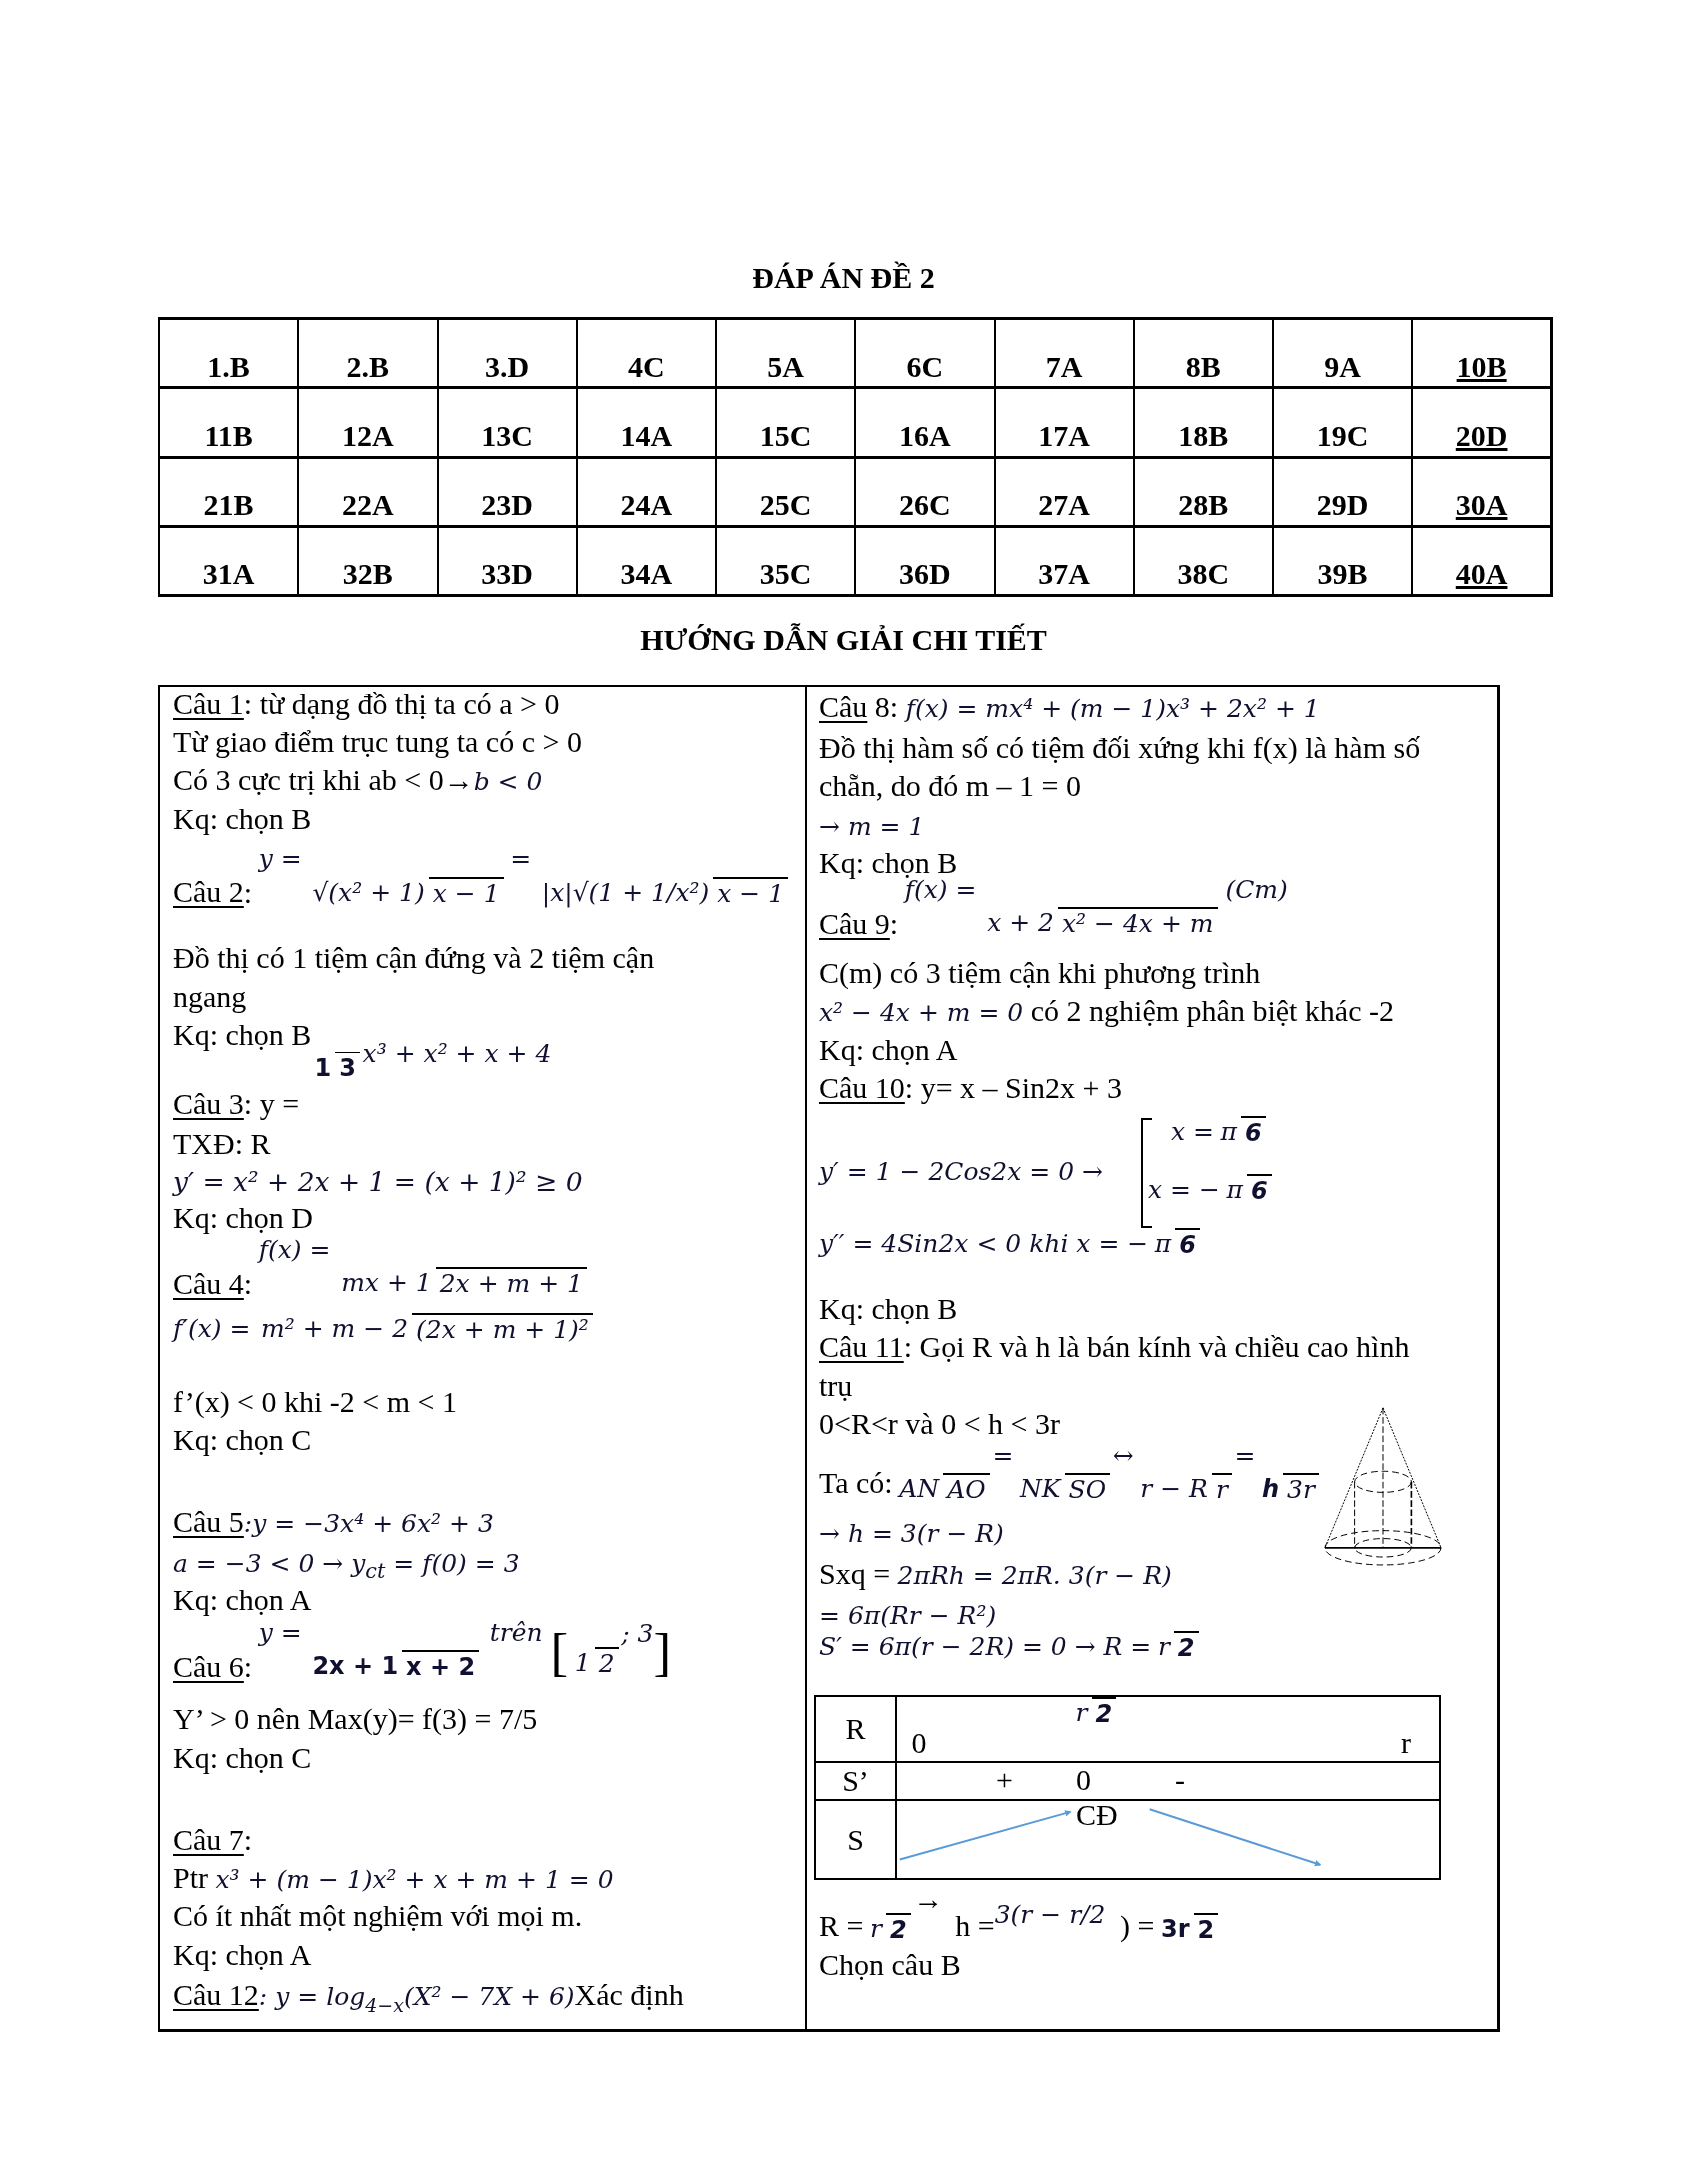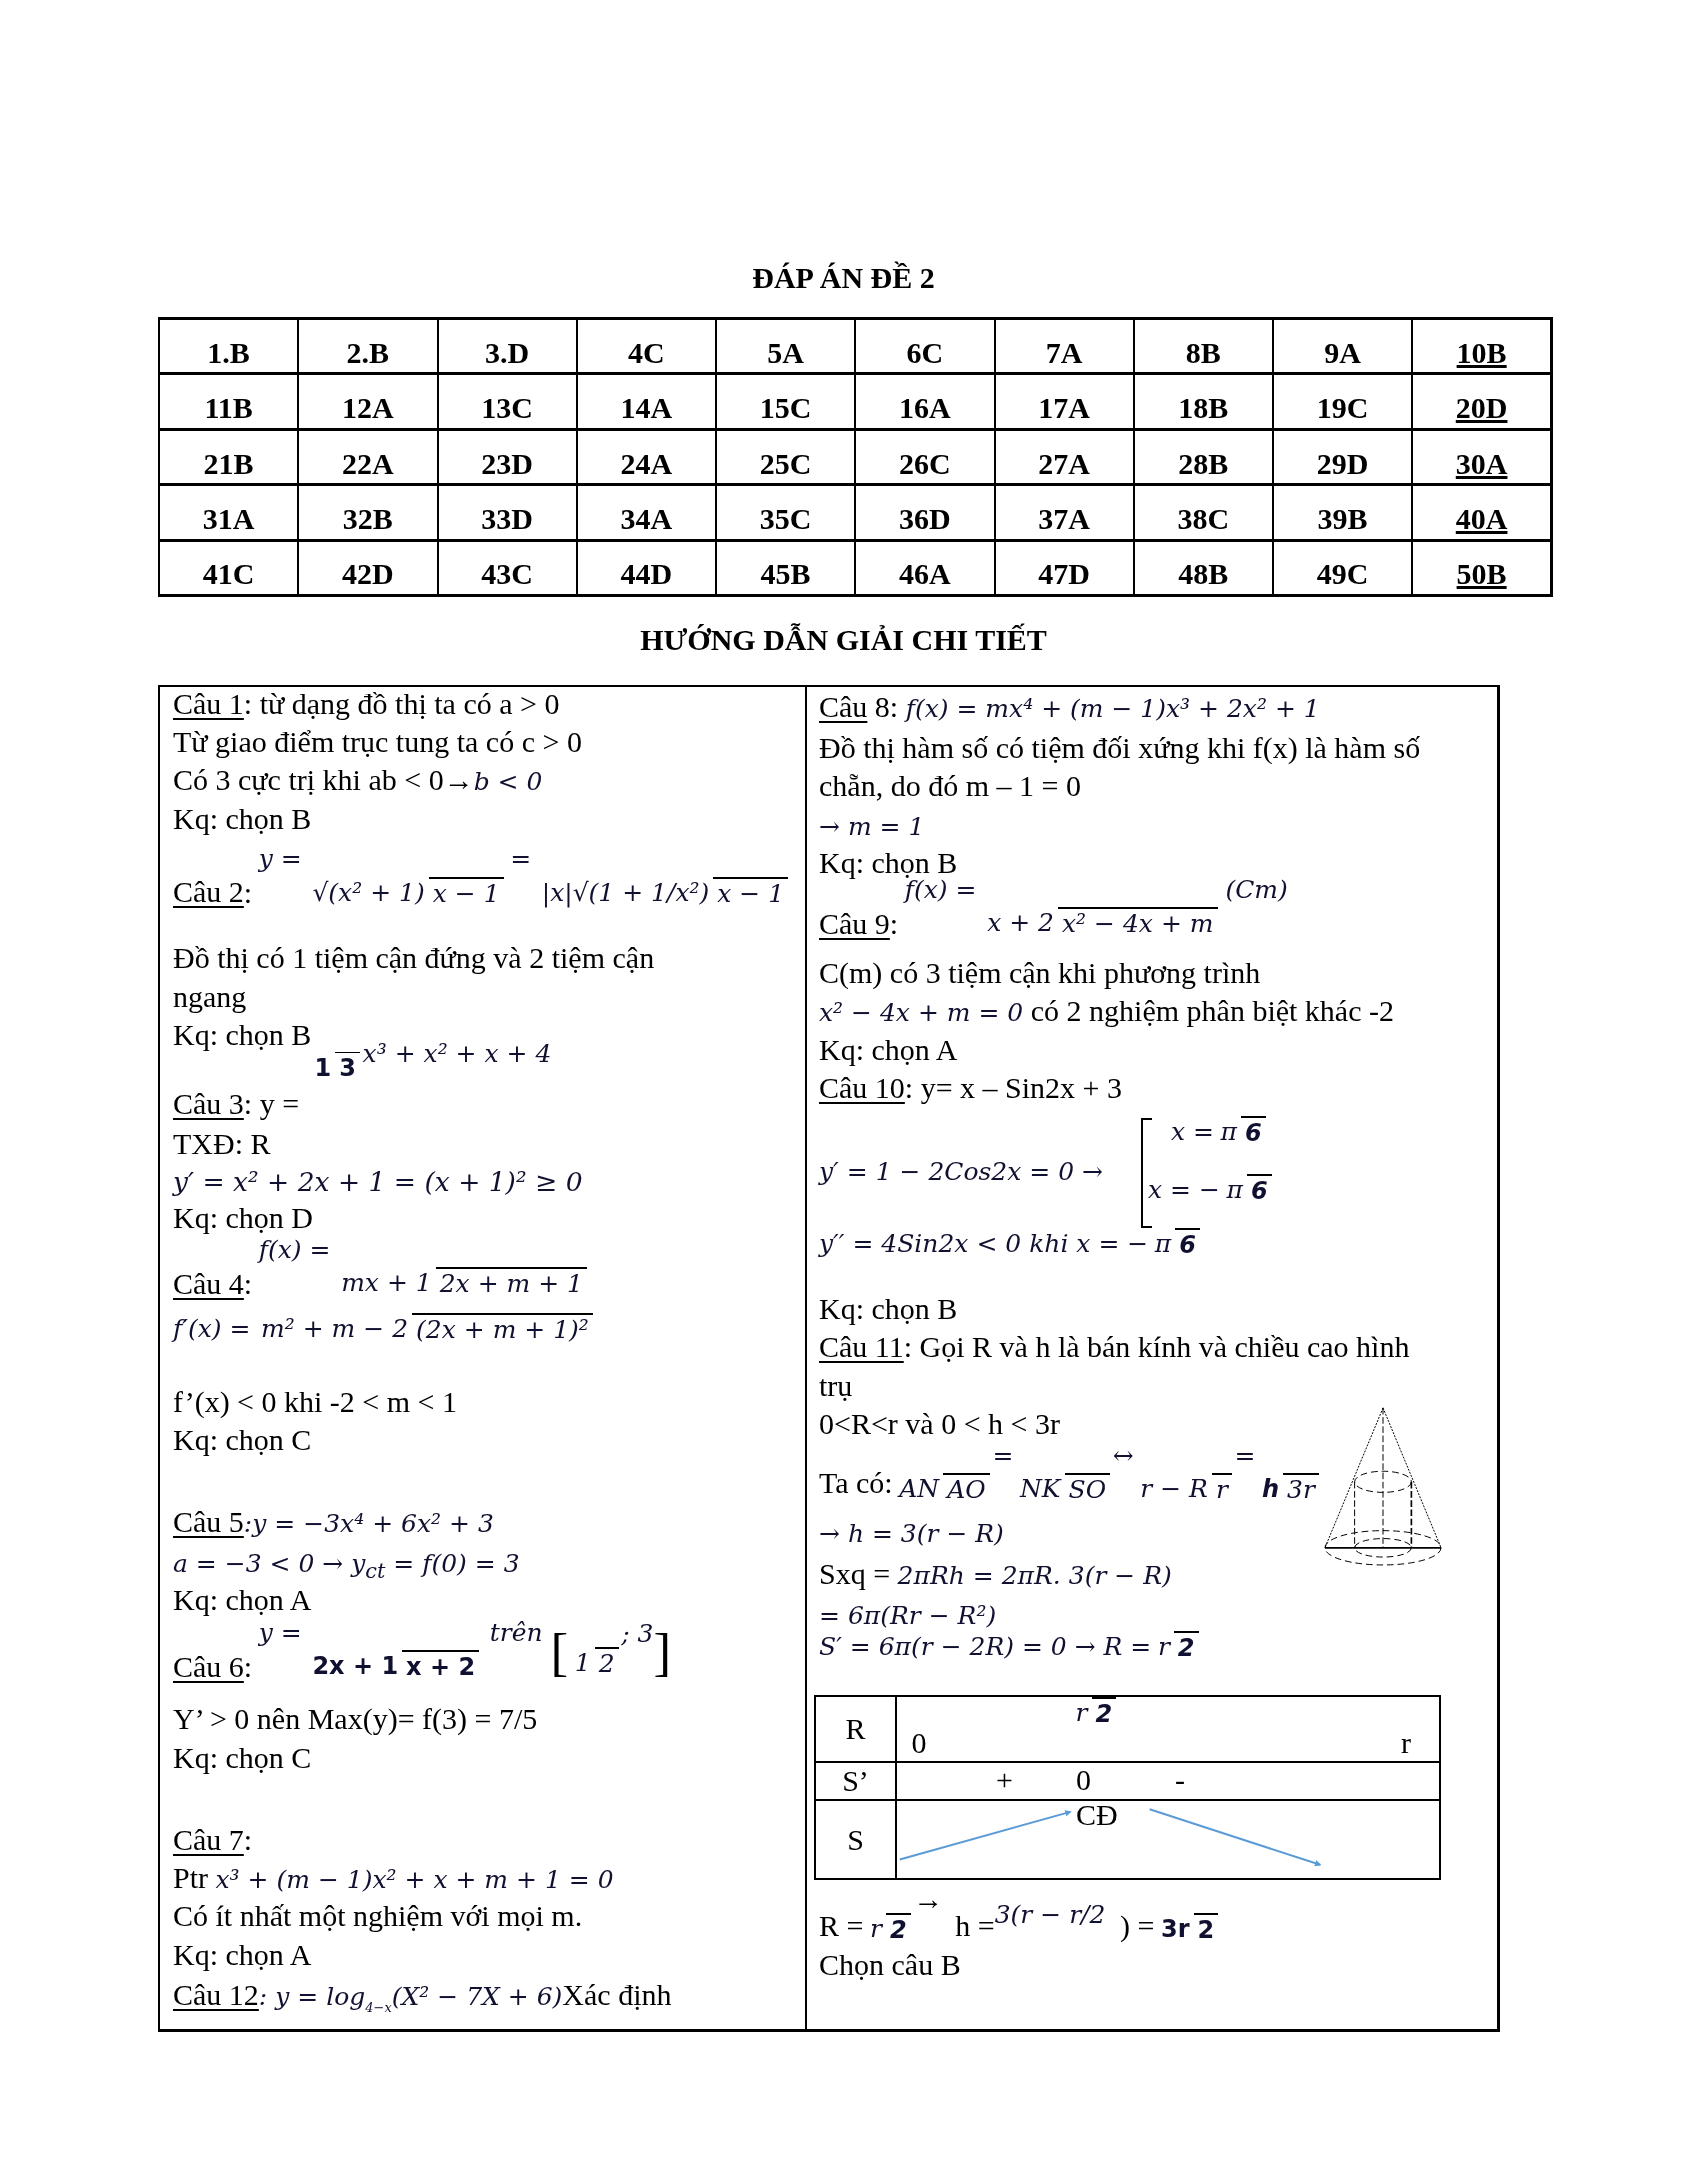--- a/index.html
+++ b/index.html
@@ -83,32 +83,20 @@
         <td>32B</td>
         <td>33D</td>
         <td>34A</td>
         <td>35C</td>
         <td>36D</td>
         <td>37A</td>
         <td>38C</td>
         <td>39B</td>
         <td>40A</td>
       </tr>
-      <tr>
-        <td>41C</td>
-        <td>42D</td>
-        <td>43C</td>
-        <td>44D</td>
-        <td>45B</td>
-        <td>46A</td>
-        <td>47D</td>
-        <td>48B</td>
-        <td>49C</td>
-        <td>50B</td>
-      </tr>
     </tbody>
 </table>
 
 <div class="section-title">HƯỚNG DẪN GIẢI CHI TIẾT</div>
 
 <div class="sol-box"></div>
 <div class="divider"></div>
 
 <div>
 
@@ -188,21 +176,21 @@
     <span style="font-size:53px;line-height:60px;margin-bottom:4px">]</span>
   </div>
   <div class="col line" style="left:173px;top:1700px">Y’ &gt; 0 nên Max(y)= f(3) = 7/5</div>
   <div class="col line" style="left:173px;top:1739px">Kq: chọn C</div>
 
   <div class="col line" style="left:173px;top:1821px"><span class="u">Câu 7</span><span>:</span></div>
   <div class="col line" style="left:173px;top:1859px"><span>Ptr</span> <span class="m">x³ + (m − 1)x² + x + m + 1 = 0</span></div>
   <div class="col line" style="left:173px;top:1897px">Có ít nhất một nghiệm với mọi m.</div>
   <div class="col line" style="left:173px;top:1936px">Kq: chọn A</div>
 
-  <div class="col line" style="left:173px;top:1976px"><span class="u">Câu 12</span><span class="m">: y = log</span><sub class="m" style="font-size:13px">4−x</sub><span class="m">(X² − 7X + 6)</span><span>Xác định</span></div>
+  <div class="col line" style="left:173px;top:1976px"><span class="u">Câu 12</span><span class="m">: y = log</span><sub class="m" style="font-size:19px">4−x</sub><span class="m">(X² − 7X + 6)</span><span>Xác định</span></div>
 </div>
 
 <div>
 
   <div class="col line" style="left:819px;top:688px"><span class="u">Câu</span><span> 8: </span><span class="m">f(x) = mx⁴ + (m − 1)x³ + 2x² + 1</span></div>
   <div class="col line" style="left:819px;top:729px">Đồ thị hàm số có tiệm đối xứng khi f(x) là hàm số</div>
   <div class="col line" style="left:819px;top:767px">chẵn, do đó m – 1 = 0</div>
   <div class="col line m" style="left:819px;top:808px">→ m = 1</div>
   <div class="col line" style="left:819px;top:844px">Kq: chọn B</div>
 

